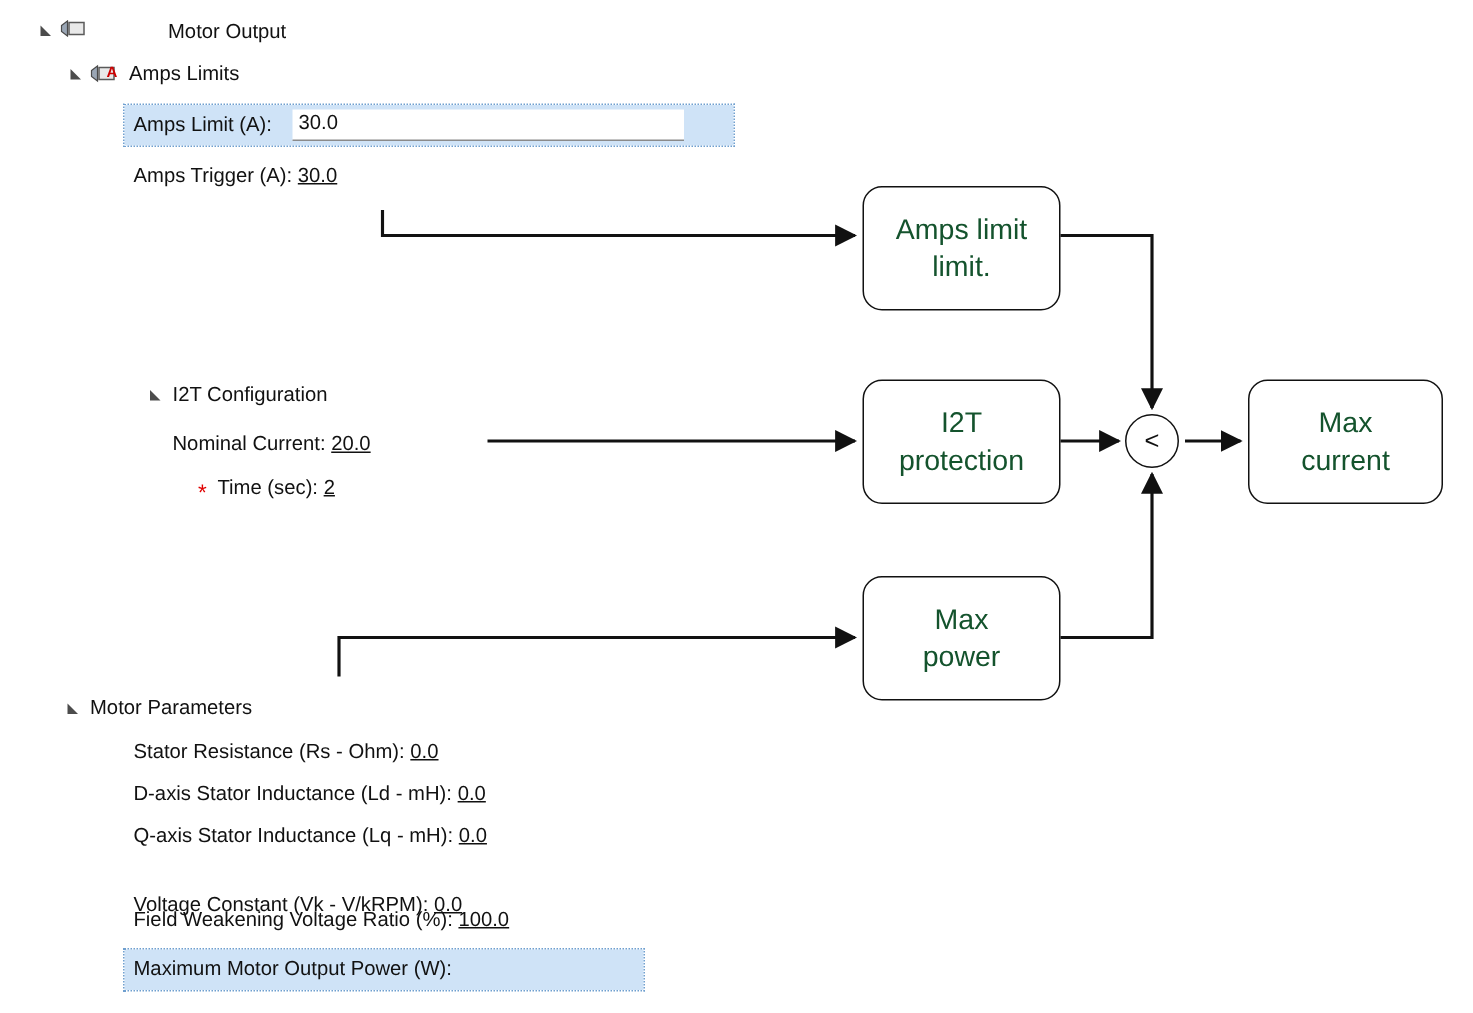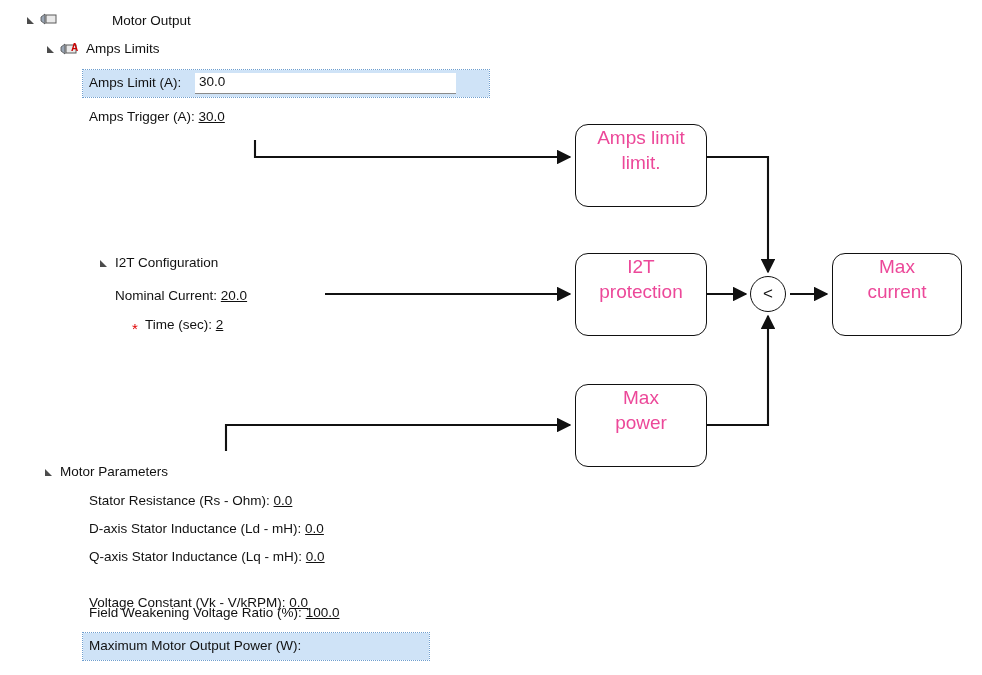--- a/index.html
+++ b/index.html
@@ -56,25 +56,25 @@
   .req-star{position:absolute;color:#e00000;font-size:15px;line-height:10px;}
 
   
   .flow{position:absolute;left:0;top:0;width:982px;height:675px;pointer-events:none;}
   .fbox{
     position:absolute;
     border:1.6px solid #111;
     border-radius:13px;
     background:#fff;
     box-sizing:border-box;
-    display:flex;align-items:flex-start;justify-content:center;
+    display:flex;align-items:center;justify-content:center;
     text-align:center;
     font-size:19px;
     line-height:25px;
-    color:#ec4899;
+    color:#14532d;
     font-family:"Liberation Sans",sans-serif;
   }
   .fbox span{display:block;}
   .junction{
     position:absolute;
     border:1.7px solid #111;
     border-radius:50%;
     background:#fff;
     box-sizing:border-box;
     display:flex;align-items:center;justify-content:center;

